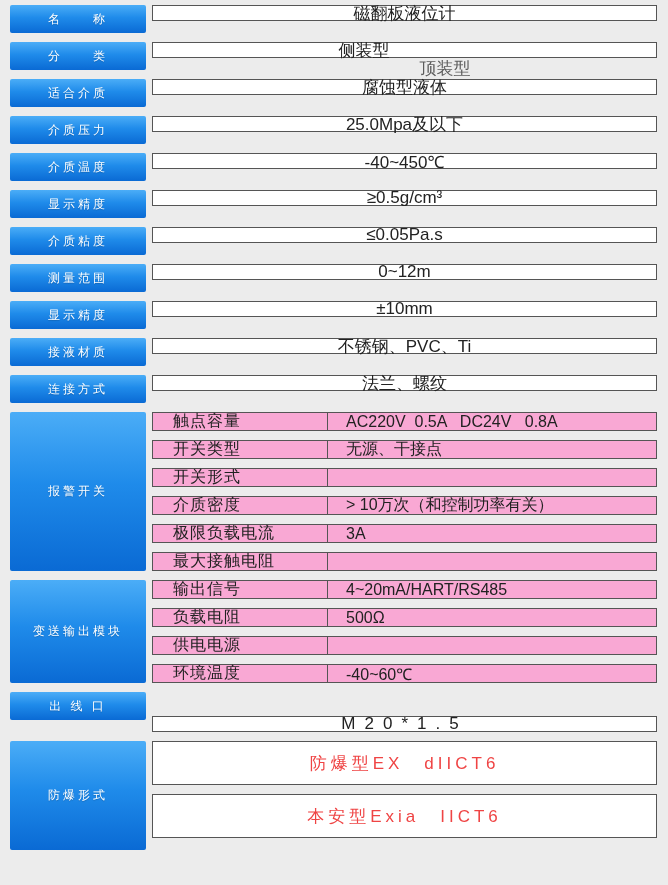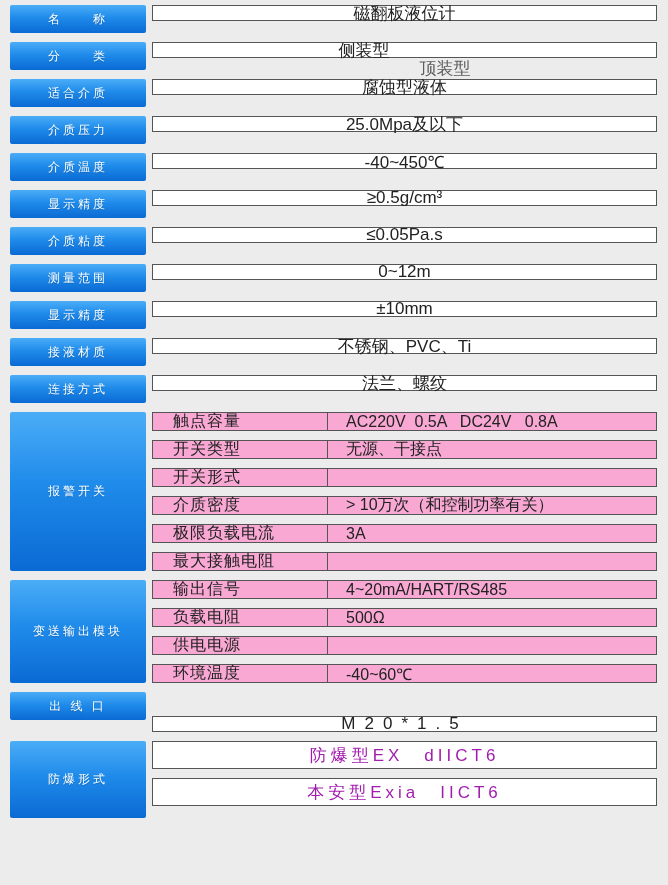--- a/index.html
+++ b/index.html
@@ -55,26 +55,26 @@
     border-right: 1px solid #555555;
     letter-spacing: 1px;
   }
   .sub-value {
     flex: 1;
     display: flex; align-items: center;
     padding-left: 18px;
     white-space: pre;
   }
   .center-row {
-    height: 28px;
+    height: 44px;
     background: #ffffff;
     border: 1px solid #555555;
     display: flex; align-items: center; justify-content: center;
     font-size: 17px;
-    color: #a21caf;
+    color: #ef4444;
     white-space: pre;
   }
   .ls-spread { letter-spacing: 9px; margin-top: 24px; }
   .ls-spaced { letter-spacing: 4px; }
   .group-last .blue-label { margin-bottom: -12px; }
 </style>
 </head>
 <body>
 
 <div id="spec-table">

